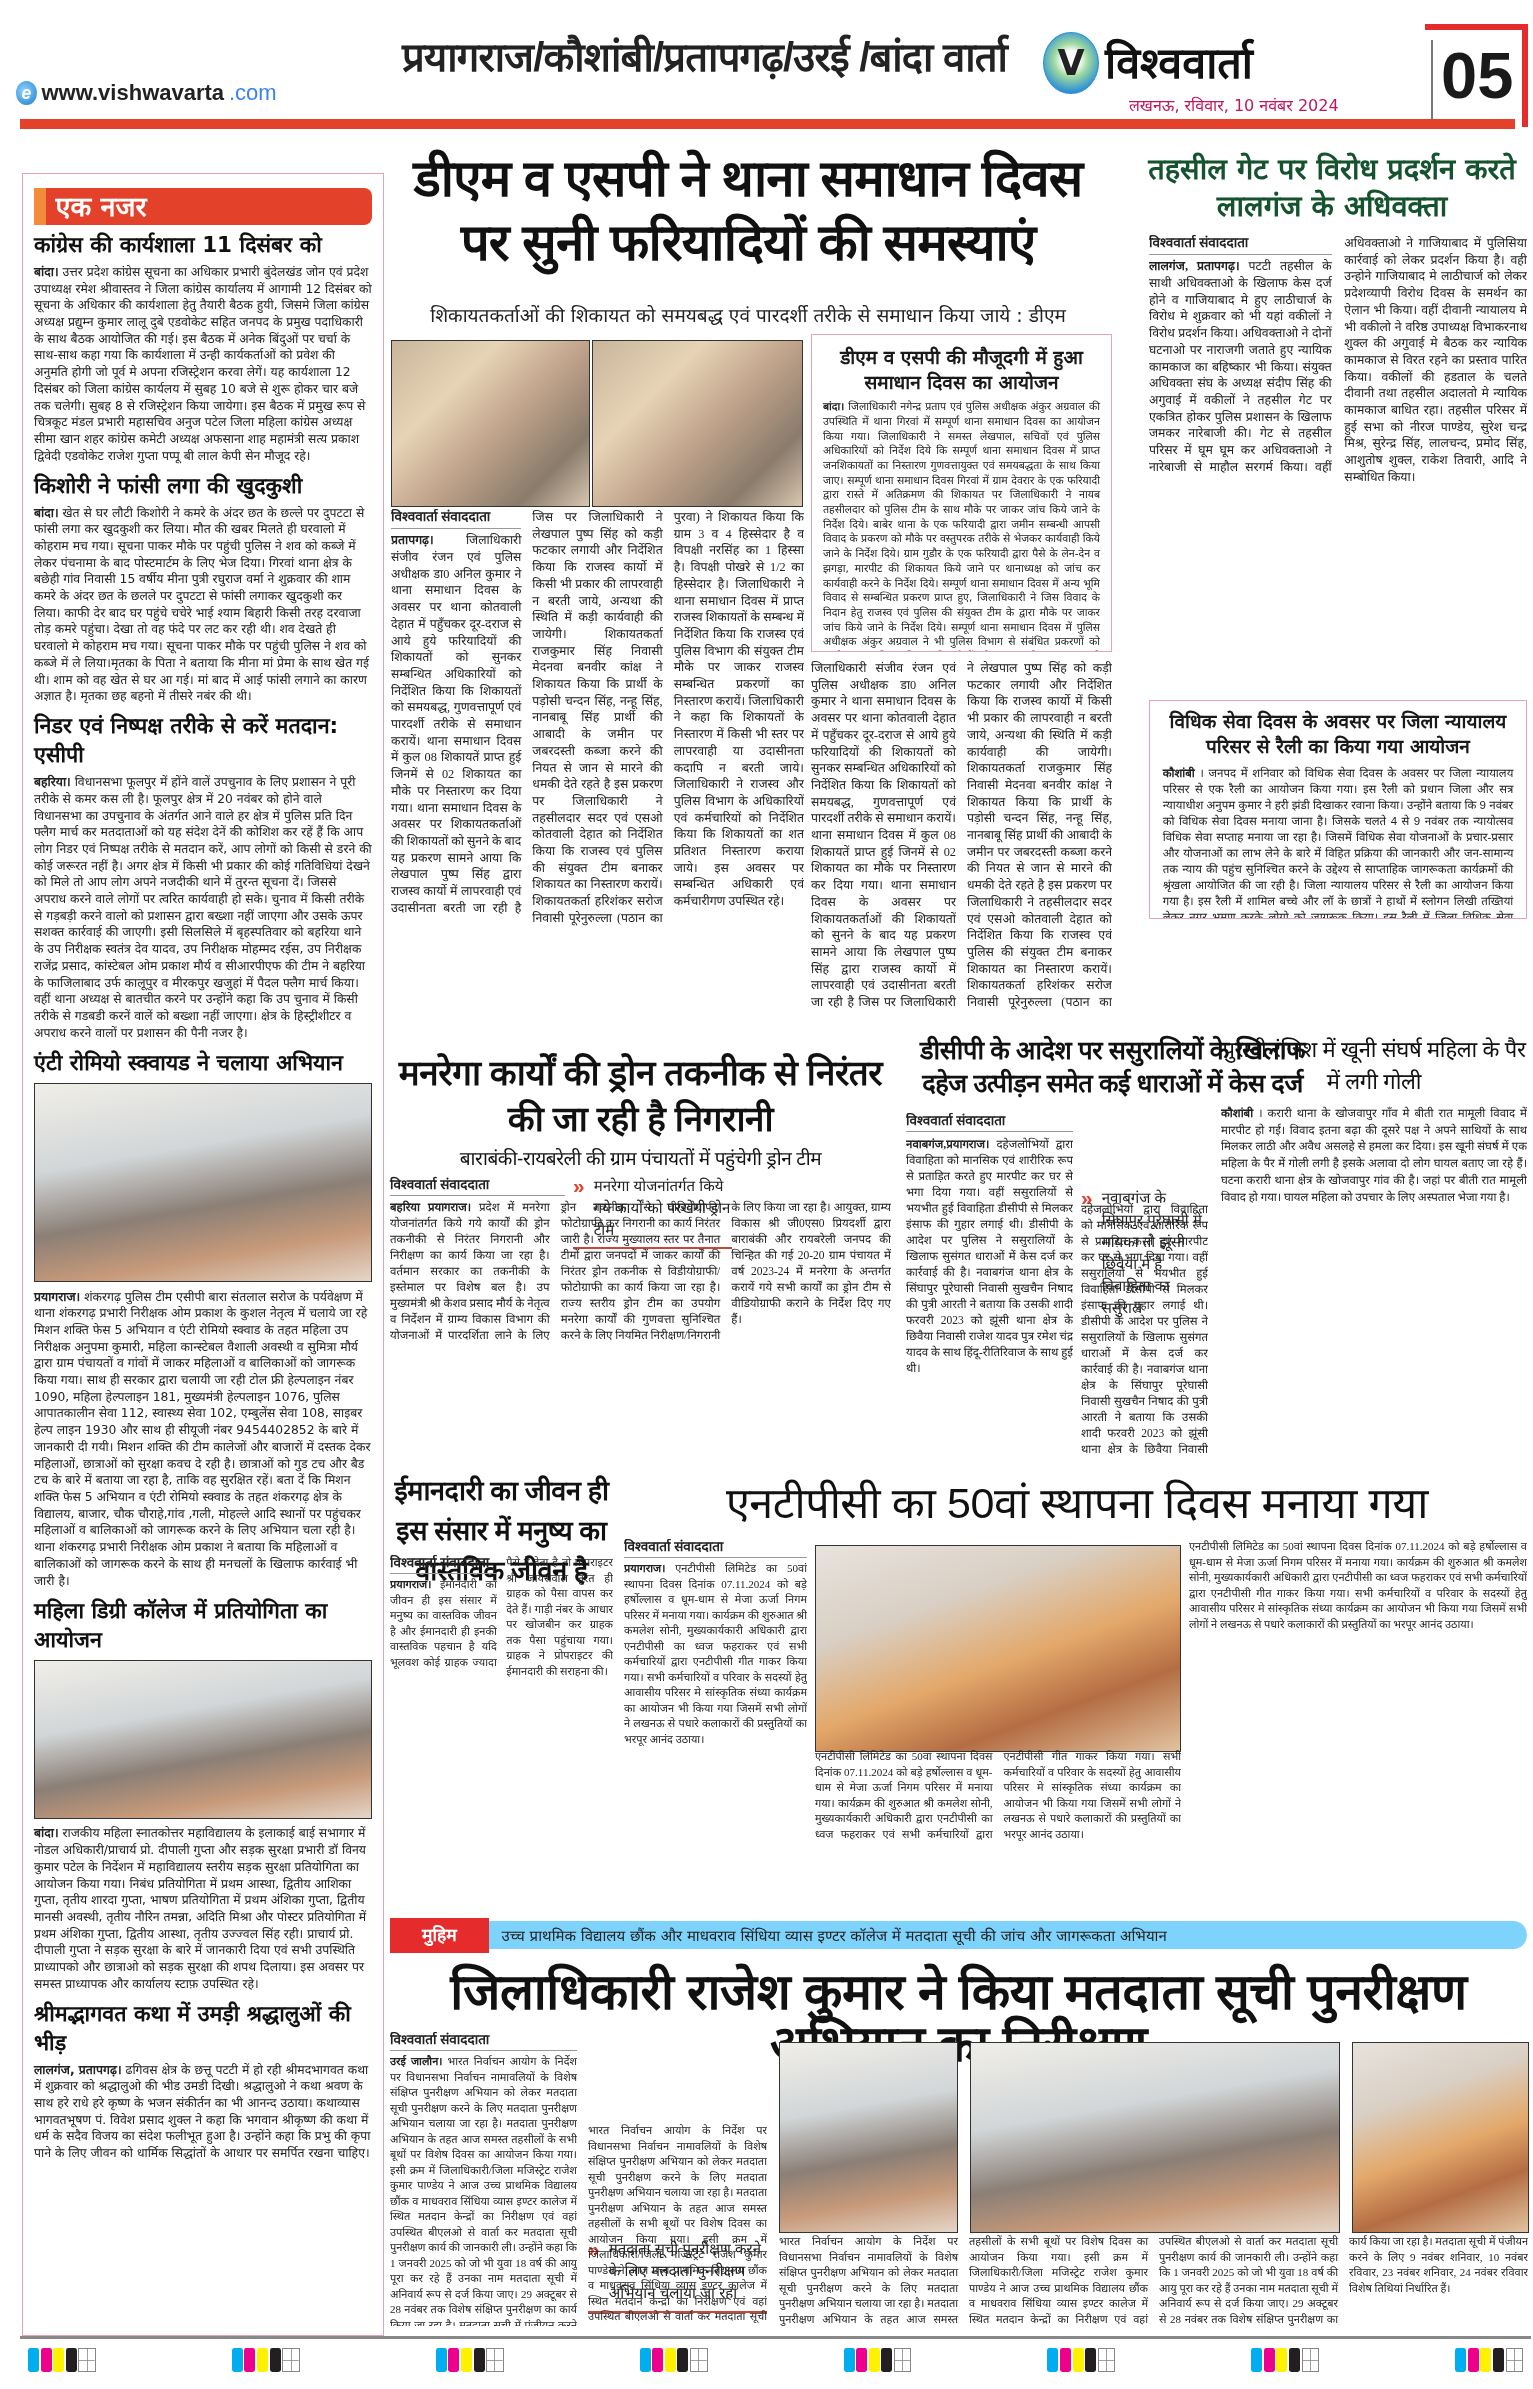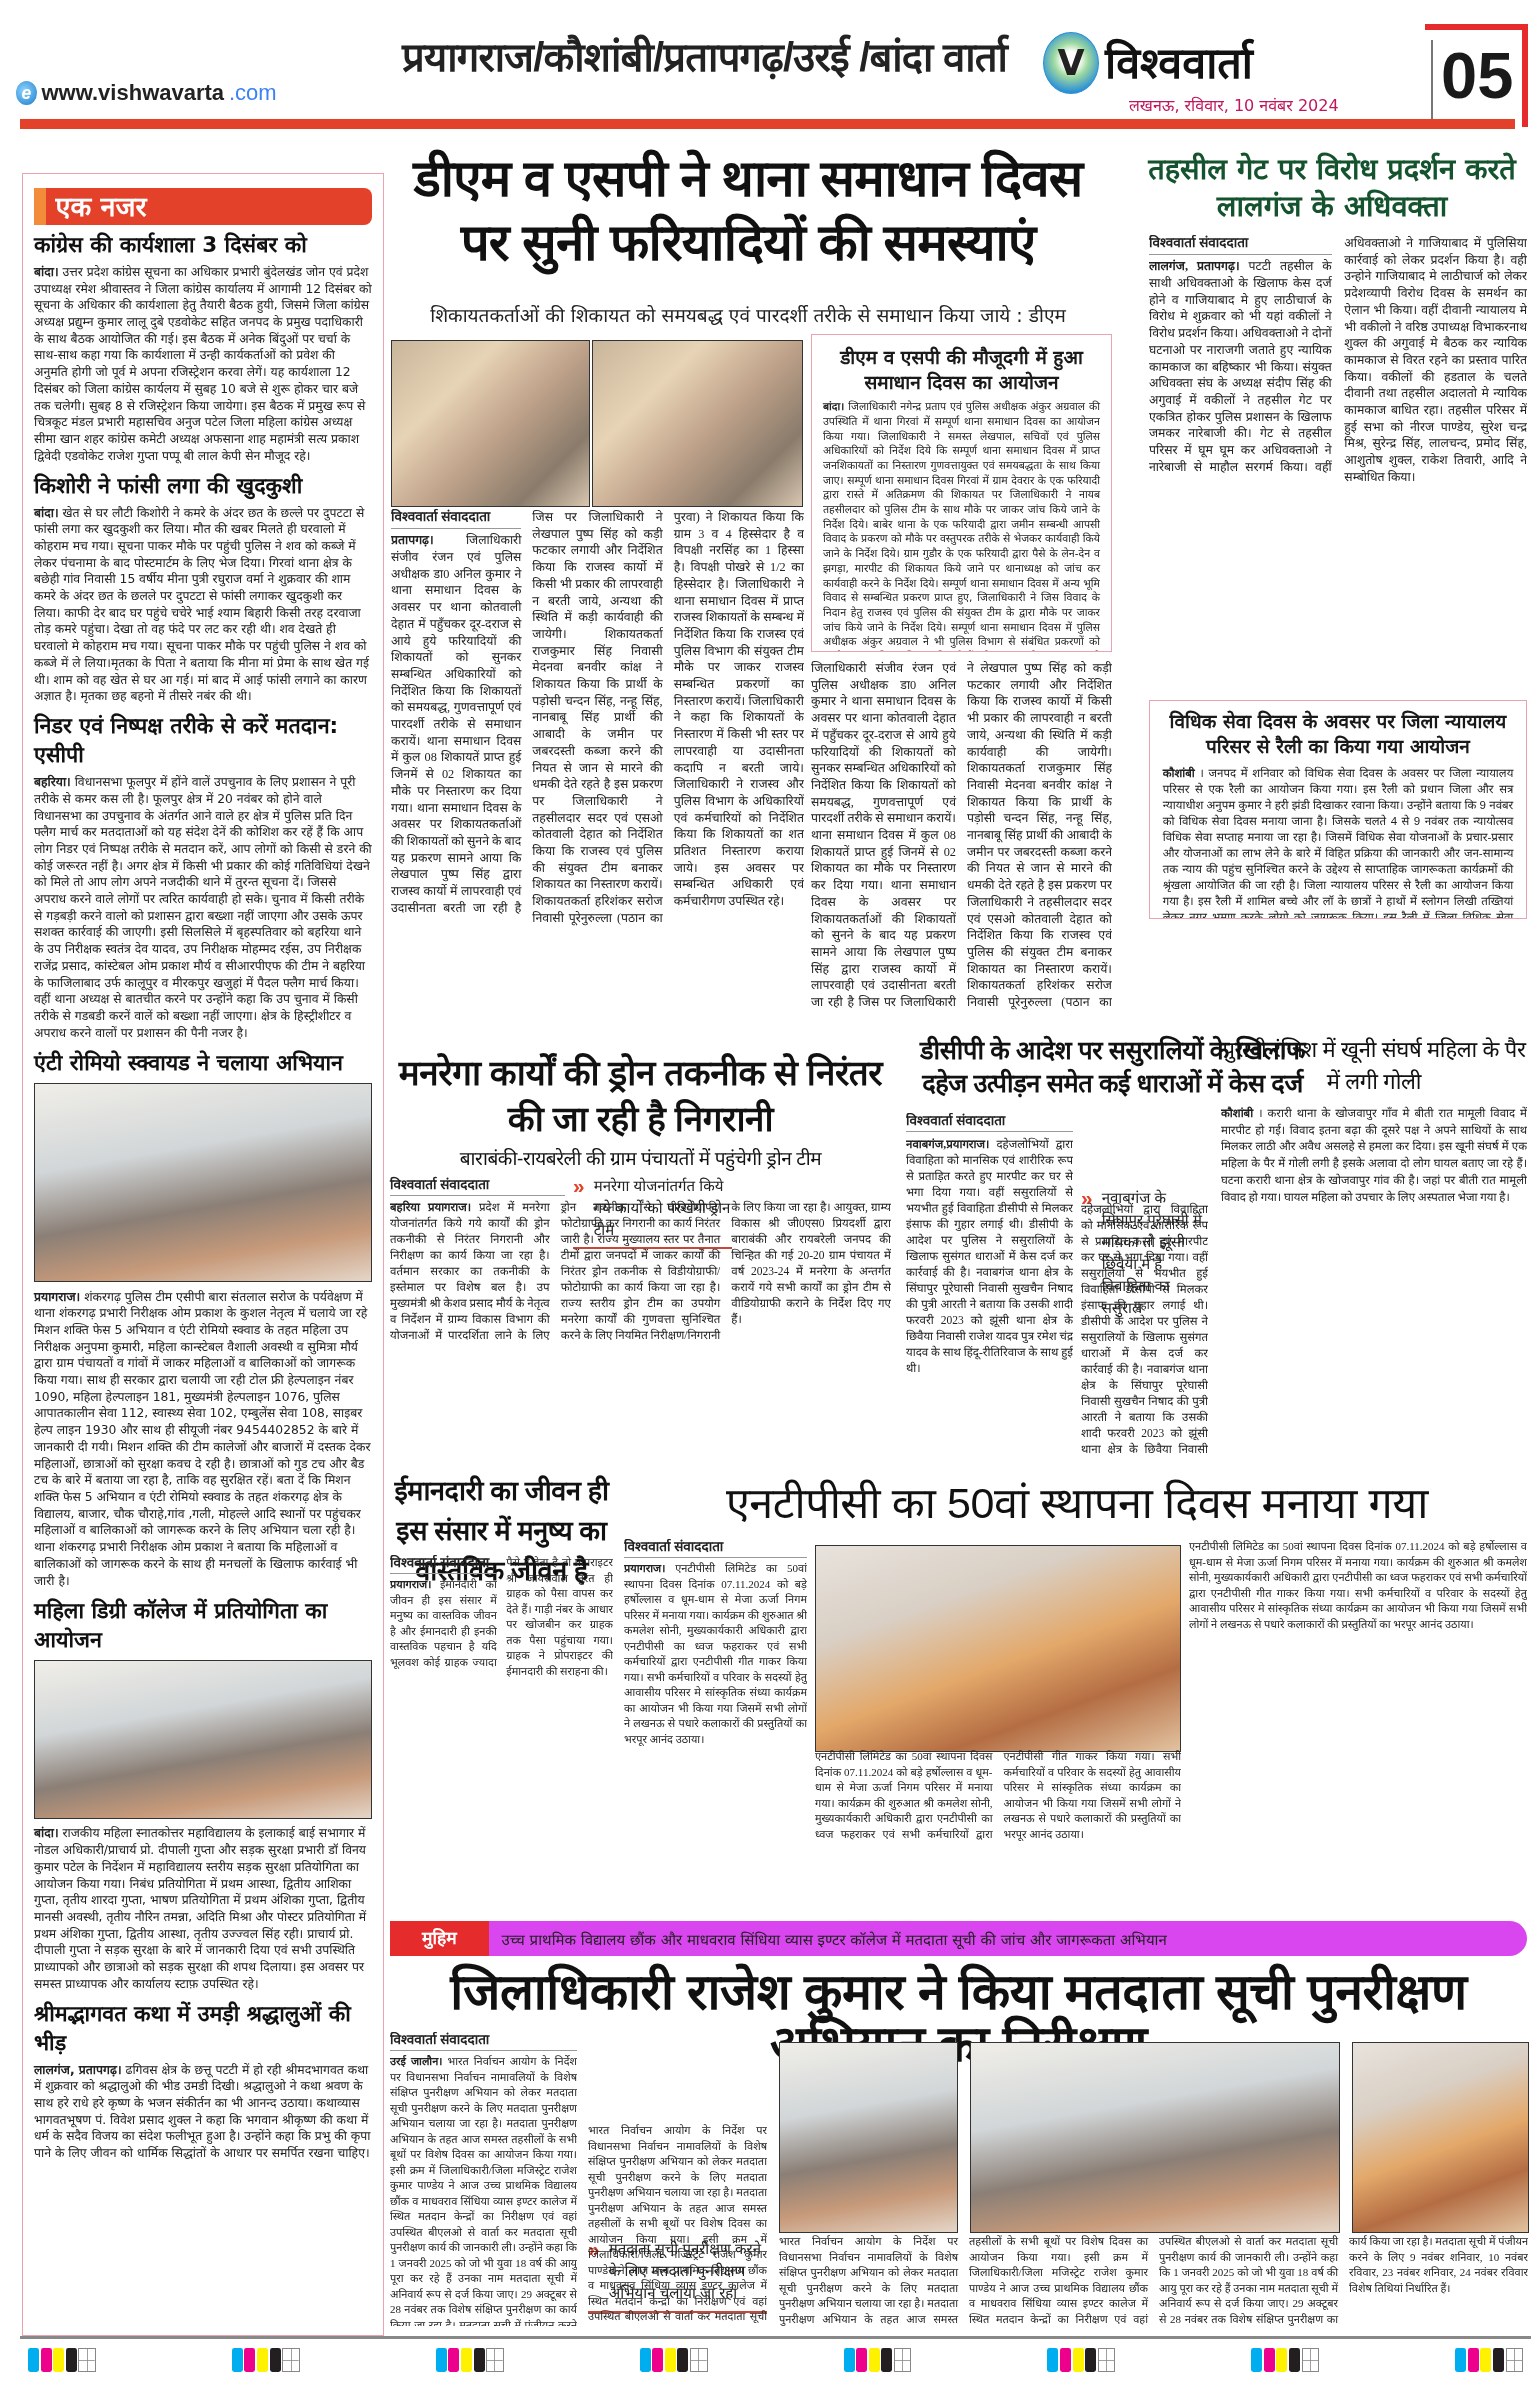--- a/index.html
+++ b/index.html
@@ -46,21 +46,21 @@
   
   .right-head { left: 1137px; top: 151px; width: 390px; font-size: 29px; font-weight: bold; line-height: 37px; text-align: center; color: #14532d; }
   .right-box { left: 1149px; top: 700px; width: 378px; height: 219px; border: 1.6px solid #e9a4b0; padding: 8px 12.7px; overflow: hidden; }
   .right-box .box-title { font-size: 19px; }
 
   .sec-head { font-family: "Liberation Sans", sans-serif; font-weight: bold; color: #111; text-align: center; letter-spacing: -0.4px; }
   .pull-quote { font-family: "Liberation Sans", sans-serif; font-size: 15px; line-height: 22px; color: #222; padding-left: 20.7px; position: relative; }
   .pull-quote .chev { position: absolute; left: 0; top: 0; color: #e4412b; font-weight: bold; font-size: 20.7px; }
   .pull-quote.underline { border-bottom: 2.4px solid #c9473a; padding-bottom: 6.4px; }
 
-  .muhim { left: 390px; top: 1921px; width: 1137px; height: 35px; background: #d946ef; border-radius: 0 17.5px 17.5px 0; display: flex; align-items: center; }
+  .muhim { left: 390px; top: 1921px; width: 1137px; height: 28px; background: #7dd3fc; border-radius: 0 17.5px 17.5px 0; display: flex; align-items: center; }
   .muhim-tag { background: #e52b2b; color: #fff; font-size: 17.5px; font-weight: bold; height: 35px; line-height: 35px; padding: 0 32px; }
   .muhim-text { font-size: 15px; color: #222; padding-left: 12.7px; white-space: nowrap; }
 
   .bottom-rule { left: 20px; top: 2336px; width: 1511px; height: 3.2px; background: #888; }
   .reg-strip { left: 20px; top: 2344px; width: 1511px; height: 32px; display: flex; justify-content: space-between; padding: 0 8px; }
   .reg-mark { display: flex; gap: 1.6px; align-items: center; }
   .reg-mark span { width: 11px; height: 24px; border-radius: 2.4px; display: inline-block; }
   .reg-mark .cross { width: 17.5px; height: 24px; border: 0.8px solid #888; background: linear-gradient(#888,#888) center/0.8px 100% no-repeat, linear-gradient(#888,#888) center/100% 0.8px no-repeat; border-radius: 0; }
 </style>
 </head>
@@ -78,21 +78,21 @@
 <div class="abs brand-date">लखनऊ,  रविवार, 10 नवंबर 2024</div>
 <div class="abs page-no-box"></div>
 <div class="abs page-divider"></div>
 <div class="abs page-number">05</div>
 <div class="abs red-band"></div>
 
 <div class="abs left-col">
   <div class="ek-najar">एक नजर</div>
 
   <div>
-    <div class="brief-title">कांग्रेस की कार्यशाला 3 दिसंबर को</div>
+    <div class="brief-title">कांग्रेस की कार्यशाला 11 दिसंबर को</div>
     <div class="brief-body"><b>बांदा।</b><span> उत्तर प्रदेश कांग्रेस सूचना का अधिकार प्रभारी बुंदेलखंड जोन एवं प्रदेश उपाध्यक्ष रमेश श्रीवास्तव ने जिला कांग्रेस कार्यालय में आगामी 12 दिसंबर को सूचना के अधिकार की कार्यशाला हेतु तैयारी बैठक हुयी, जिसमे जिला कांग्रेस अध्यक्ष प्रद्युम्न कुमार लालू दुबे एडवोकेट सहित जनपद के प्रमुख पदाधिकारी के साथ बैठक आयोजित की गई। इस बैठक में अनेक बिंदुओं पर चर्चा के साथ-साथ कहा गया कि कार्यशाला में उन्ही कार्यकर्ताओं को प्रवेश की अनुमति होगी जो पूर्व मे अपना रजिस्ट्रेशन करवा लेगें। यह कार्यशाला 12 दिसंबर को जिला कांग्रेस कार्यलय में सुबह 10 बजे से शुरू होकर चार बजे तक चलेगी। सुबह 8 से रजिस्ट्रेशन किया जायेगा। इस बैठक में प्रमुख रूप से चित्रकूट मंडल प्रभारी महासचिव अनुज पटेल जिला महिला कांग्रेस अध्यक्ष सीमा खान शहर कांग्रेस कमेटी अध्यक्ष अफसाना शाह महामंत्री सत्य प्रकाश द्विवेदी एडवोकेट राजेश गुप्ता पप्पू बी लाल केपी सेन मौजूद रहे।</span></div>
   </div>
   <div>
     <div class="brief-title">किशोरी ने फांसी लगा की खुदकुशी</div>
     <div class="brief-body"><b>बांदा।</b><span> खेत से घर लौटी किशोरी ने कमरे के अंदर छत के छल्ले पर दुपटटा से फांसी लगा कर खुदकुशी कर लिया। मौत की खबर मिलते ही घरवालो में कोहराम मच गया। सूचना पाकर मौके पर पहुंची पुलिस ने शव को कब्जे में लेकर पंचनामा के बाद पोस्टमार्टम के लिए भेज दिया। गिरवां थाना क्षेत्र के बछेही गांव निवासी 15 वर्षीय मीना पुत्री रघुराज वर्मा ने शुक्रवार की शाम कमरे के अंदर छत के छलले पर दुपटटा से फांसी लगाकर खुदकुशी कर लिया। काफी देर बाद घर पहुंचे चचेरे भाई श्याम बिहारी किसी तरह दरवाजा तोड़ कमरे पहुंचा। देखा तो वह फंदे पर लट कर रही थी। शव देखते ही घरवालो मे कोहराम मच गया। सूचना पाकर मौके पर पहुंची पुलिस ने शव को कब्जे में ले लिया।मृतका के पिता ने बताया कि मीना मां प्रेमा के साथ खेत गई थी। शाम को वह खेत से घर आ गई। मां बाद में आई फांसी लगाने का कारण अज्ञात है। मृतका छह बहनो में तीसरे नबंर की थी।</span></div>
   </div>
   <div>
     <div class="brief-title">निडर एवं निष्पक्ष तरीके से करें मतदान: एसीपी</div>
     <div class="brief-body"><b>बहरिया।</b><span> विधानसभा फूलपुर में होंने वालें उपचुनाव के लिए प्रशासन ने पूरी तरीके से कमर कस ली है। फूलपुर क्षेत्र में 20 नवंबर को होने वाले विधानसभा का उपचुनाव के अंतर्गत आने वाले हर क्षेत्र में पुलिस प्रति दिन फ्लैग मार्च कर मतदाताओं को यह संदेश देनें की कोशिश कर रहें हैं कि आप लोग निडर एवं निष्पक्ष तरीके से मतदान करें, आप लोगों को किसी से डरने की कोई जरूरत नहीं है। अगर क्षेत्र में किसी भी प्रकार की कोई गतिविधियां देखने को मिले तो आप लोग अपने नजदीकी थाने में तुरन्त सूचना दें। जिससे अपराध करने वाले लोगों पर त्वरित कार्यवाही हो सके। चुनाव में किसी तरीके से गड़बड़ी करने वालो को प्रशासन द्वारा बख्शा नहीं जाएगा और उसके ऊपर सशक्त कार्रवाई की जाएगी। इसी सिलसिले में बृहस्पतिवार को बहरिया थाने के उप निरीक्षक स्वतंत्र देव यादव, उप निरीक्षक मोहम्मद रईस, उप निरीक्षक राजेंद्र प्रसाद, कांस्टेबल ओम प्रकाश मौर्य व सीआरपीएफ की टीम ने बहरिया के फाजिलाबाद उर्फ कालूपुर व मीरकपुर खजुहां में पैदल फ्लैग मार्च किया। वहीं थाना अध्यक्ष से बातचीत करने पर उन्होंने कहा कि उप चुनाव में किसी तरीके से गडबडी करनें वालें को बख्शा नहीं जाएगा। क्षेत्र के हिस्ट्रीशीटर व अपराध करने वालों पर प्रशासन की पैनी नजर है।</span></div>
   </div>

